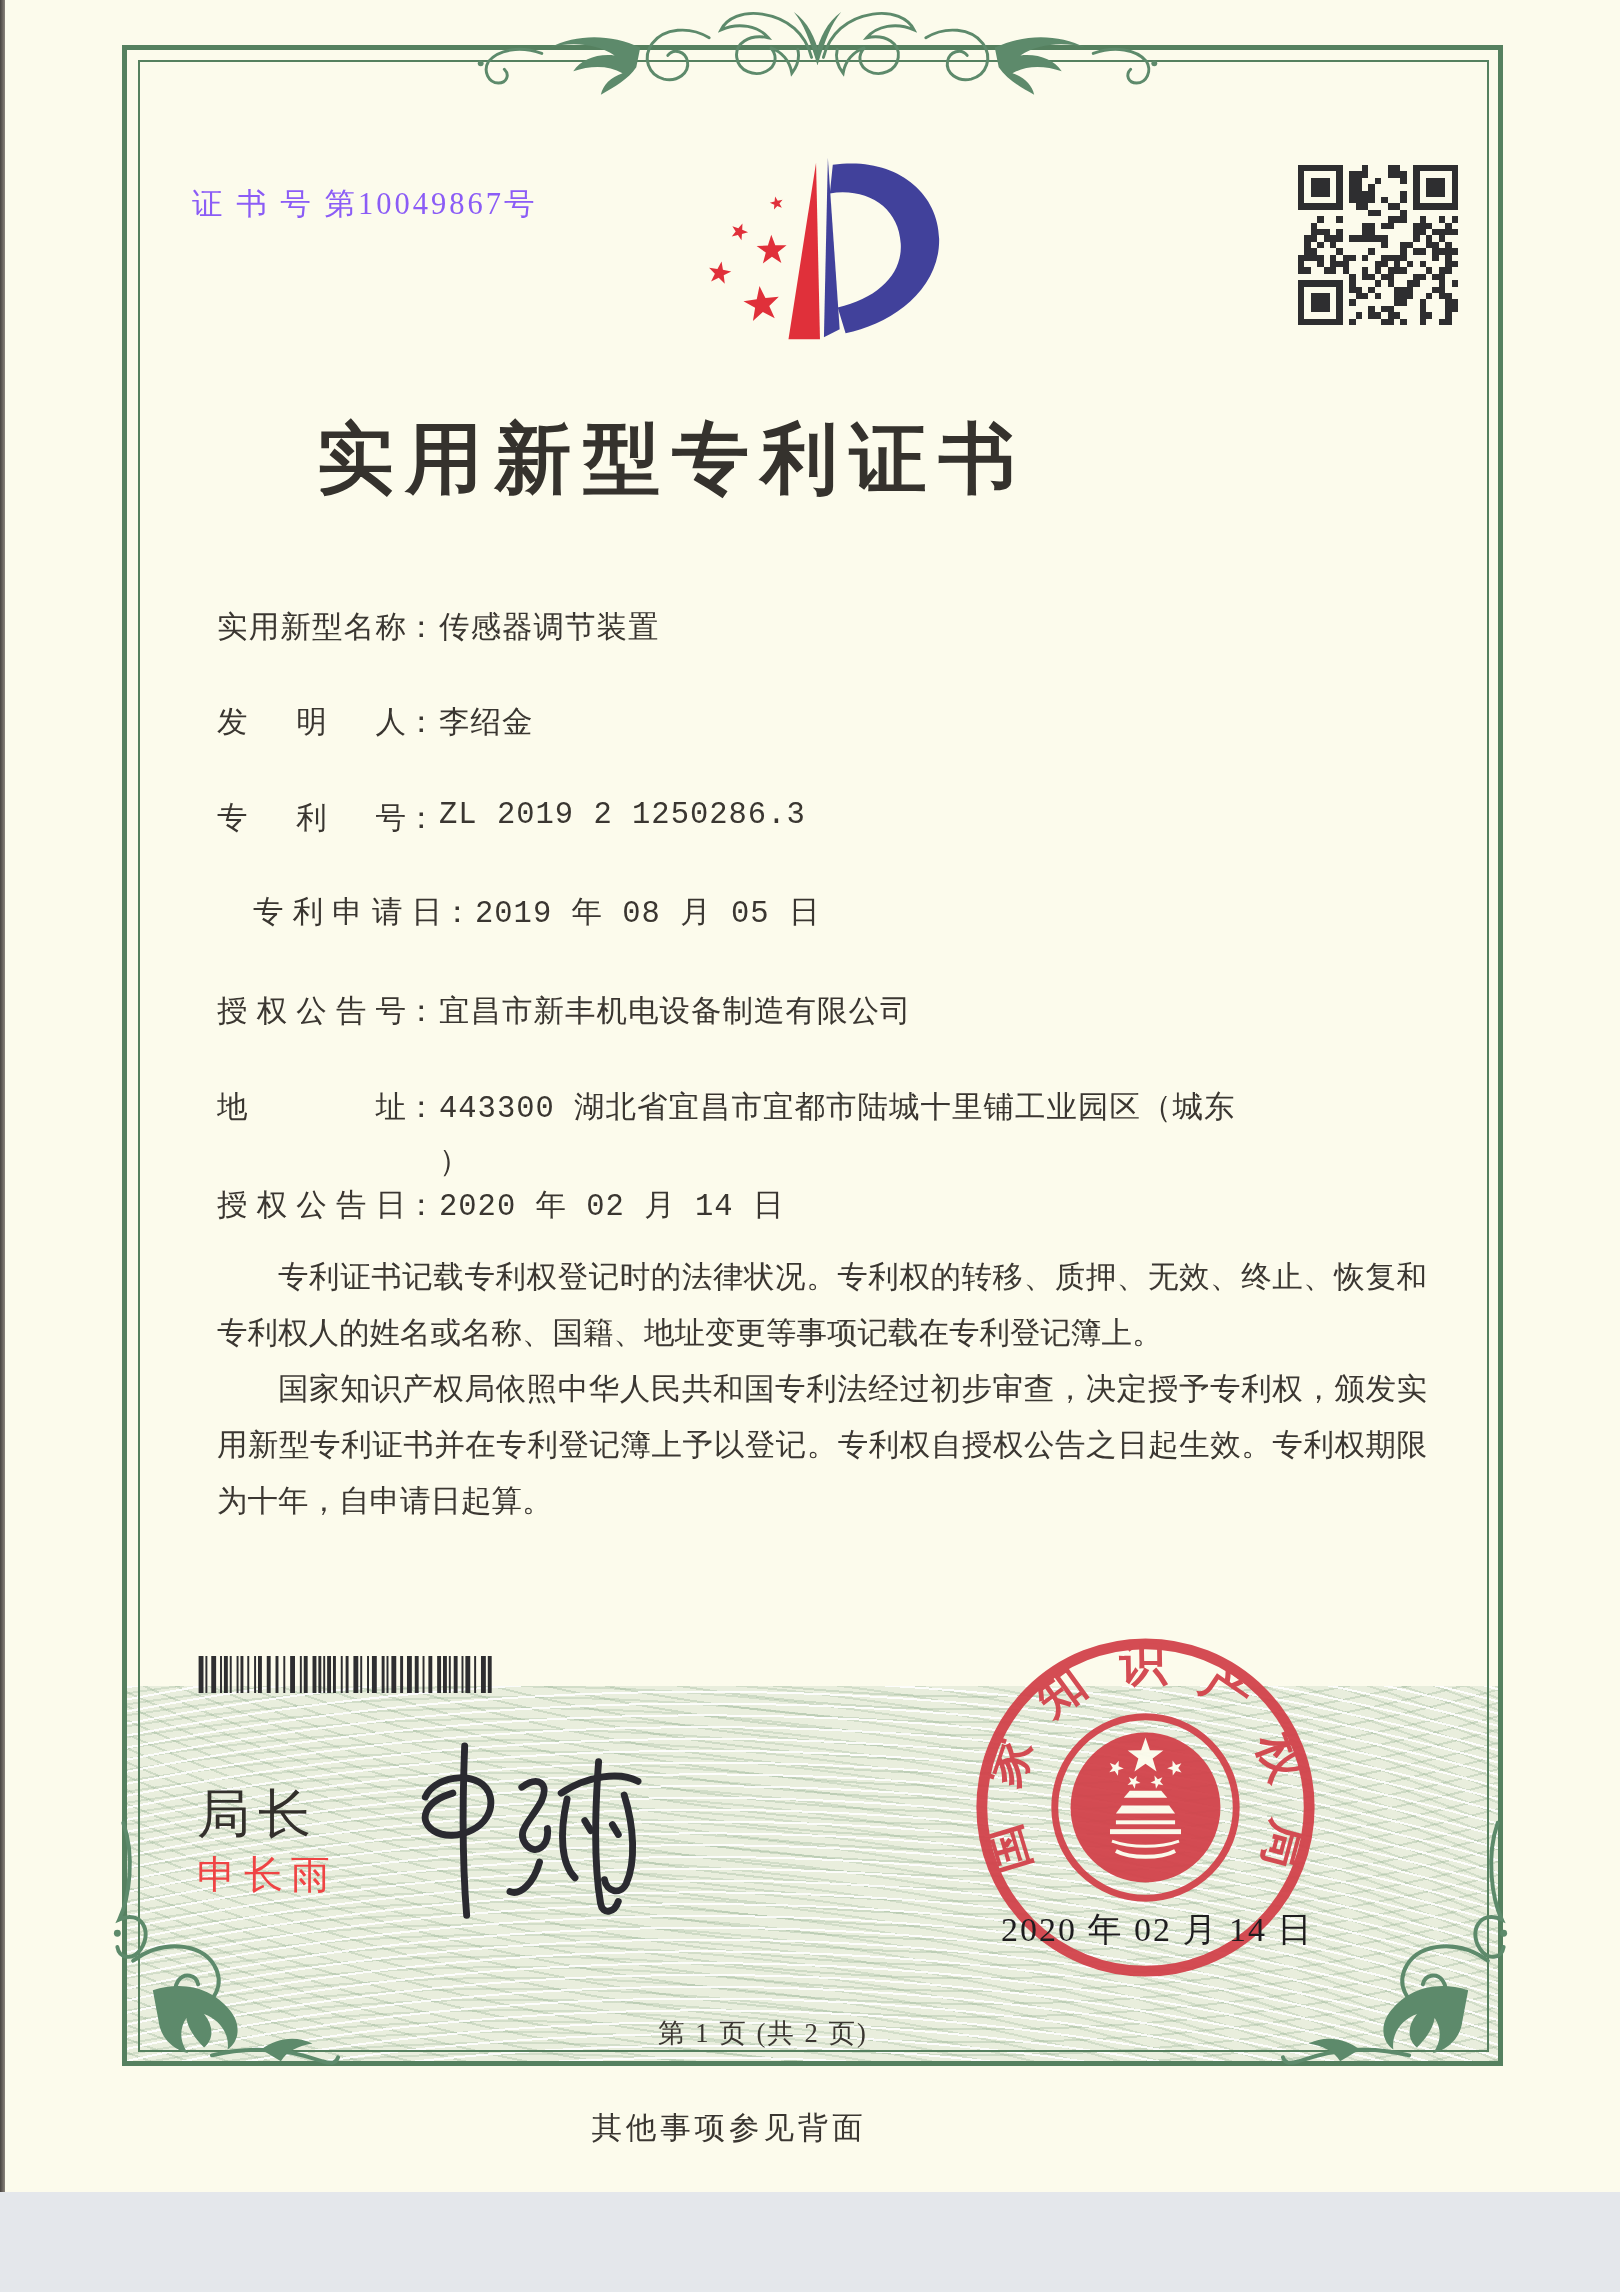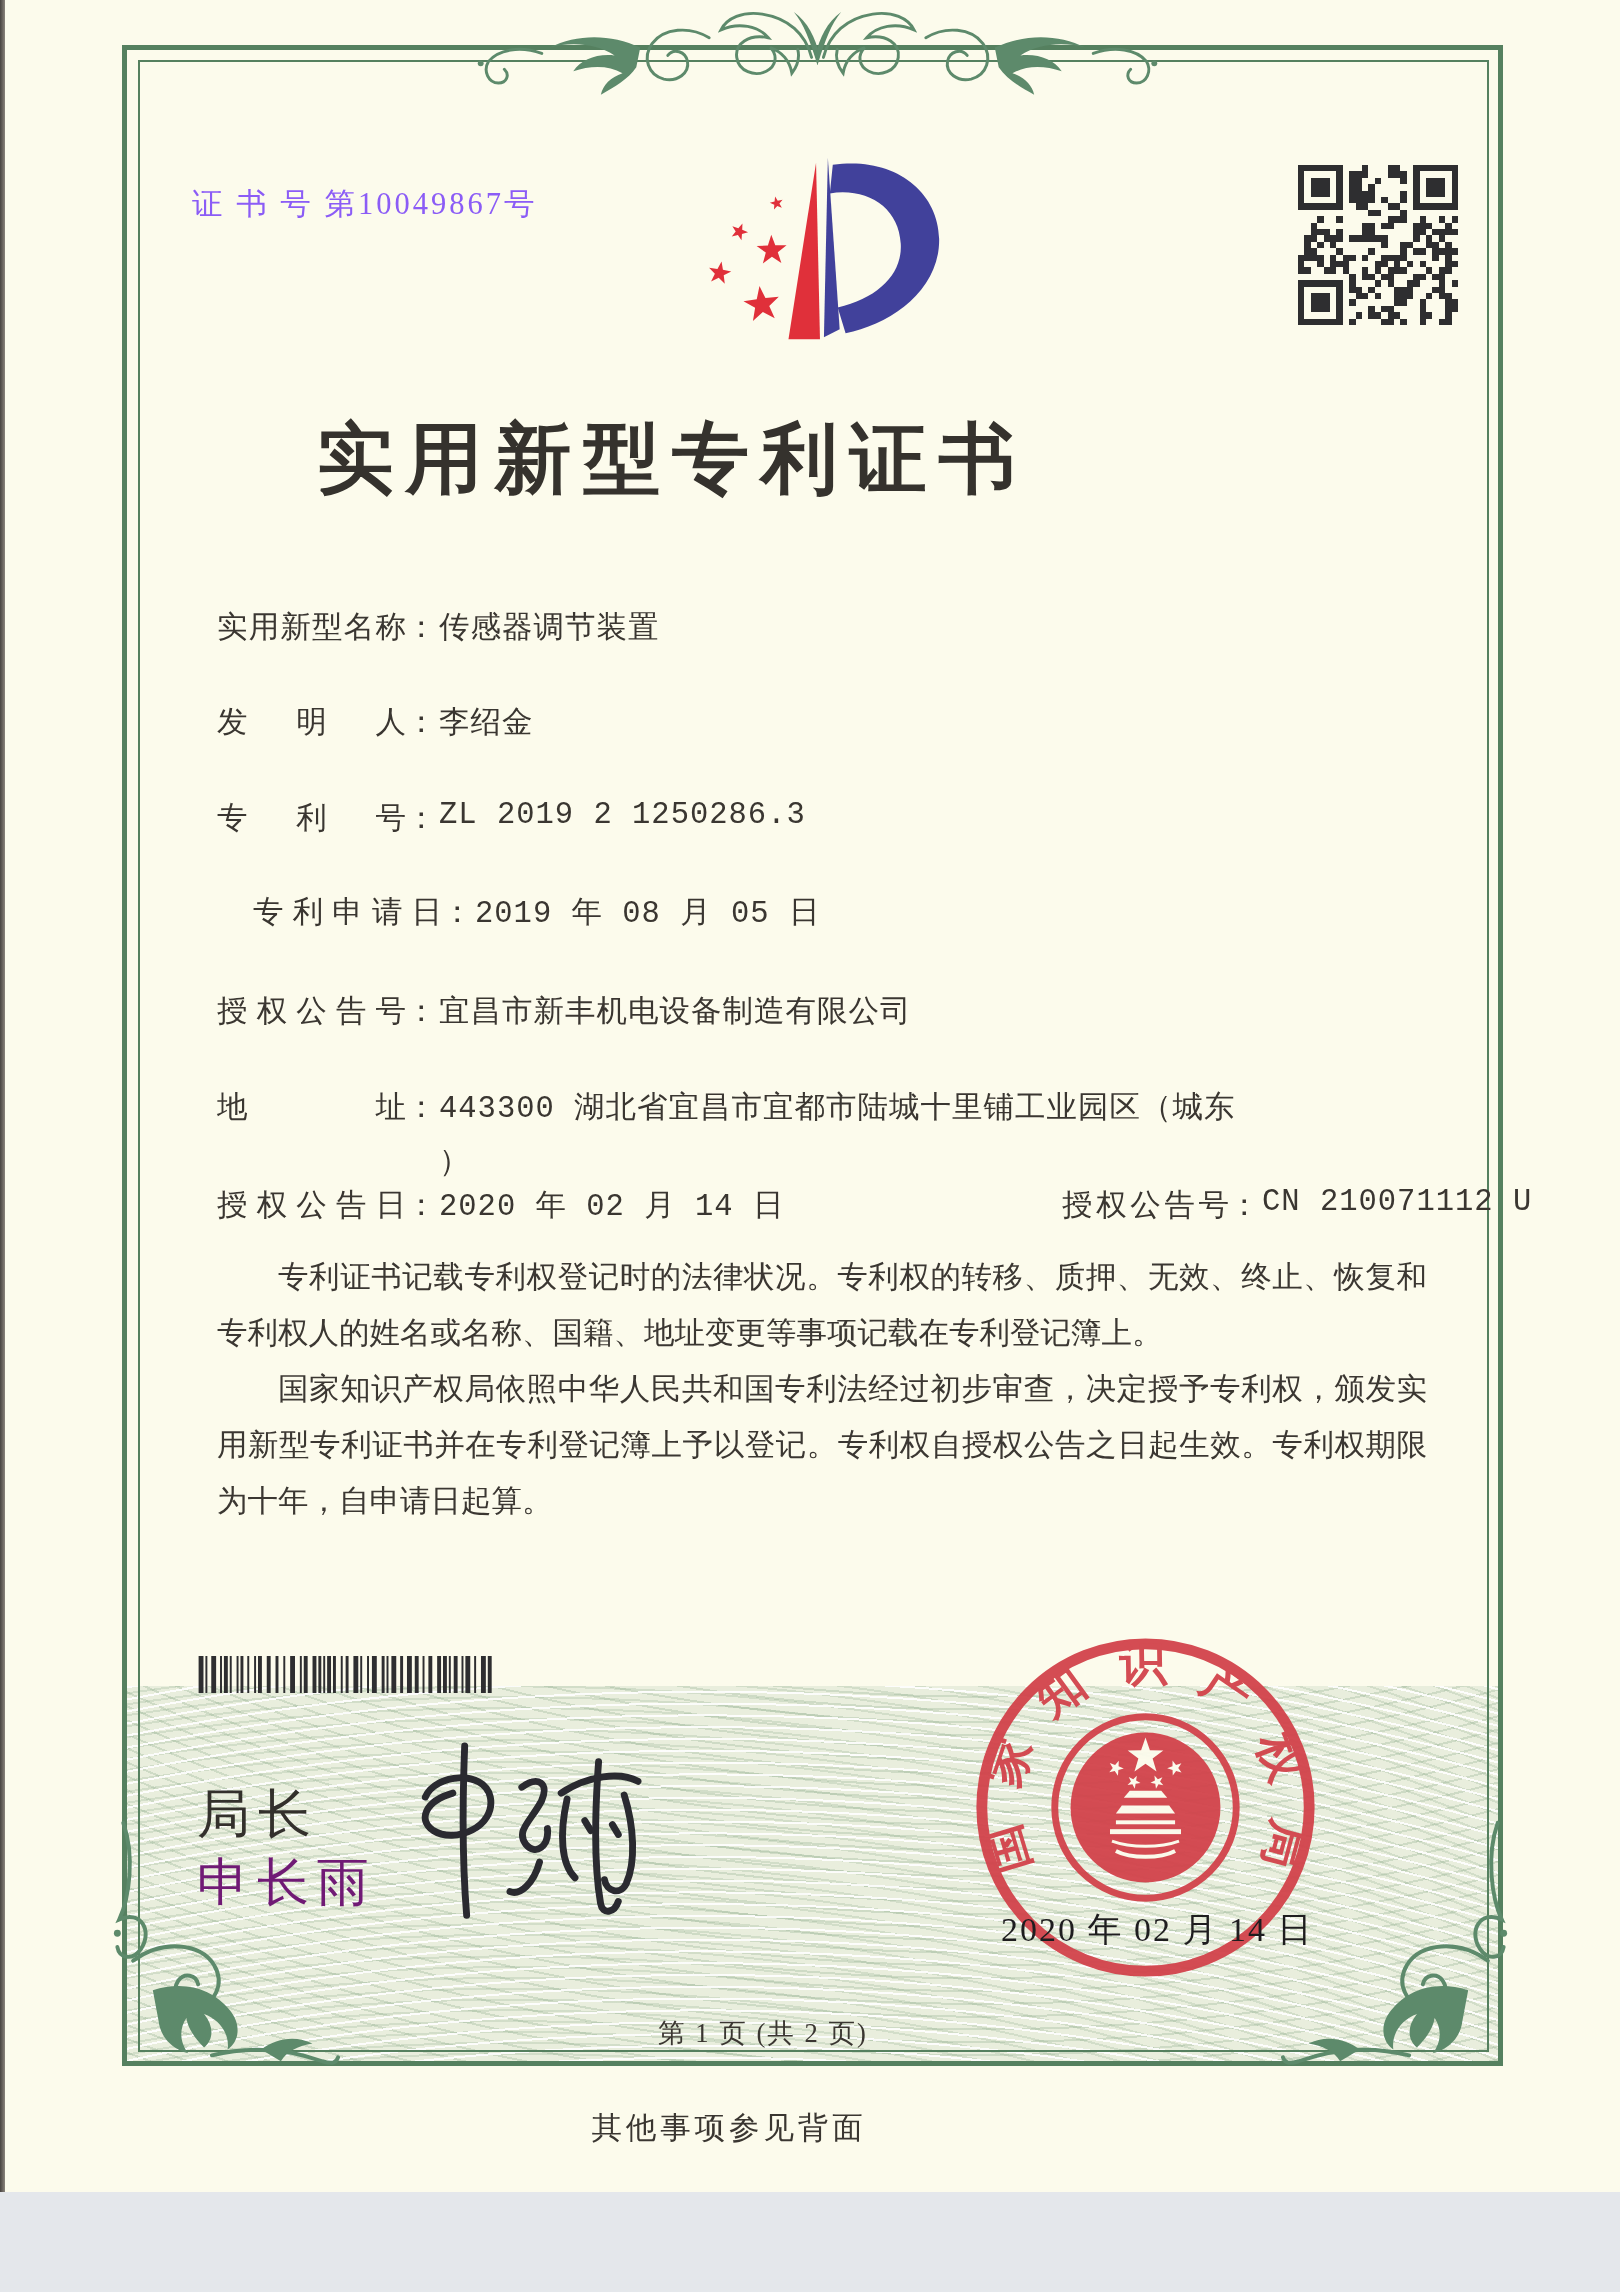--- a/index.html
+++ b/index.html
@@ -30,21 +30,21 @@
   
   .row{left:217px;font-size:30.5px;color:#3a3631;white-space:nowrap;}
   .row .lbl{display:inline-block;width:189px;text-align:justify;text-align-last:justify;vertical-align:top;}
   .row .col{display:inline-block;width:33px;vertical-align:top;}
   .row .val{display:inline-block;vertical-align:top;letter-spacing:1px;font-family:Liberation Mono, monospace;}
   .addr-wrap{left:439px;top:1141px;font-size:30.5px;color:#3a3631;}
   .grant-group2{left:845px;top:0;position:absolute;}
   .paras{left:217px;top:1249px;width:1210px;font-size:30.5px;line-height:56px;text-align:justify;color:#3b3732;}
   .paras p{margin:0;text-indent:2em;}
   .issuer-title{left:197px;top:1779px;font-size:53px;letter-spacing:7.9px;color:#33302c;}
-  .issuer-name{left:197px;top:1848px;font-size:52px;letter-spacing:7.9px;color:#701a75;}
+  .issuer-name{left:197px;top:1848px;font-size:39px;letter-spacing:7.9px;color:#ef4444;}
   .seal-date{left:1001px;top:1907px;font-size:34px;letter-spacing:2px;color:#1e1d1f;white-space:nowrap;}
   .page-info{left:0;top:2015px;width:1458px;text-align:center;font-size:26.6px;letter-spacing:2px;color:#3a3631;margin-left:34px;}
   .back-note{left:0;top:2108px;width:1458px;text-align:center;font-size:30.5px;letter-spacing:3.9px;color:#3a3631;}
   svg{display:block;}
 </style>
 </head>
 <body>
 
 <div class="abs waves"></div>
 
@@ -323,23 +323,20 @@
 <div class="abs row" style="top:991px;">
   <span class="lbl">授权公告号</span><span class="col">：</span><span class="val">宜昌市新丰机电设备制造有限公司</span>
 </div>
 <div class="abs row" style="top:1087px;">
   <span class="lbl">地址</span><span class="col">：</span><span class="val">443300 湖北省宜昌市宜都市陆城十里铺工业园区（城东</span>
 </div>
 <div class="abs addr-wrap">）</div>
 
 <div class="abs row" style="top:1185px;">
   <span class="lbl">授权公告日</span><span class="col">：</span><span class="val">2020 年 02 月 14 日</span>
-  <span class="grant-group2">
-    <span class="lbl" style="width:167px;">授权公告号</span><span class="col">：</span><span class="val">CN 210071112 U</span>
-  </span>
 </div>
 
 <div class="abs paras">
   <p>专利证书记载专利权登记时的法律状况。专利权的转移、质押、无效、终止、恢复和专利权人的姓名或名称、国籍、地址变更等事项记载在专利登记簿上。</p>
   <p>国家知识产权局依照中华人民共和国专利法经过初步审查，决定授予专利权，颁发实用新型专利证书并在专利登记簿上予以登记。专利权自授权公告之日起生效。专利权期限为十年，自申请日起算。</p>
 </div>
 
 <svg id="barcode-svg" class="abs" style="left:197px;top:1656px;" width="307" height="37" viewBox="0 0 312 38">
     <rect x="0" y="0" width="5" height="38" fill="#2e2e30"></rect>
     <rect x="7" y="0" width="2" height="38" fill="#2e2e30"></rect>

